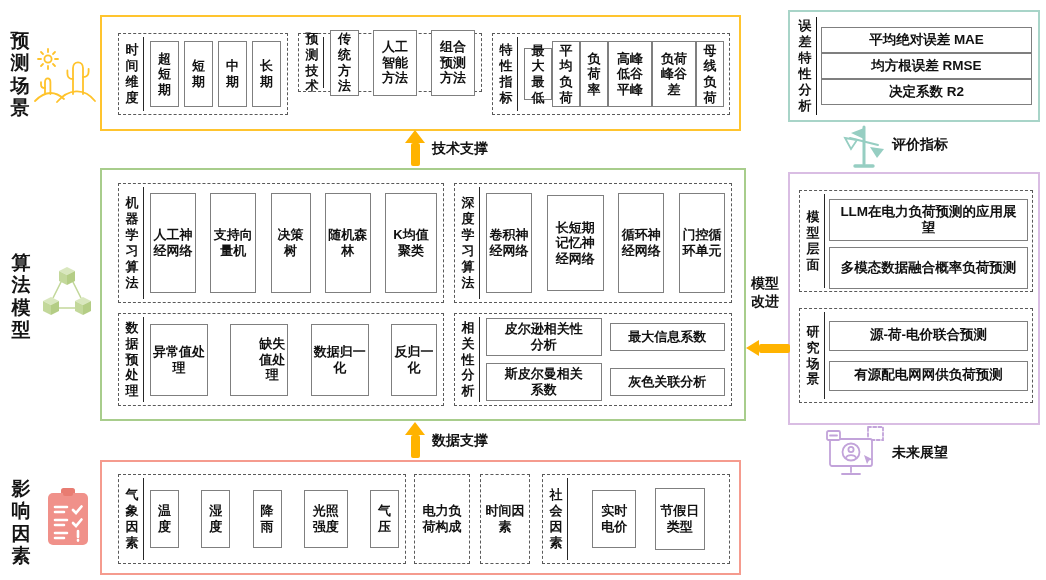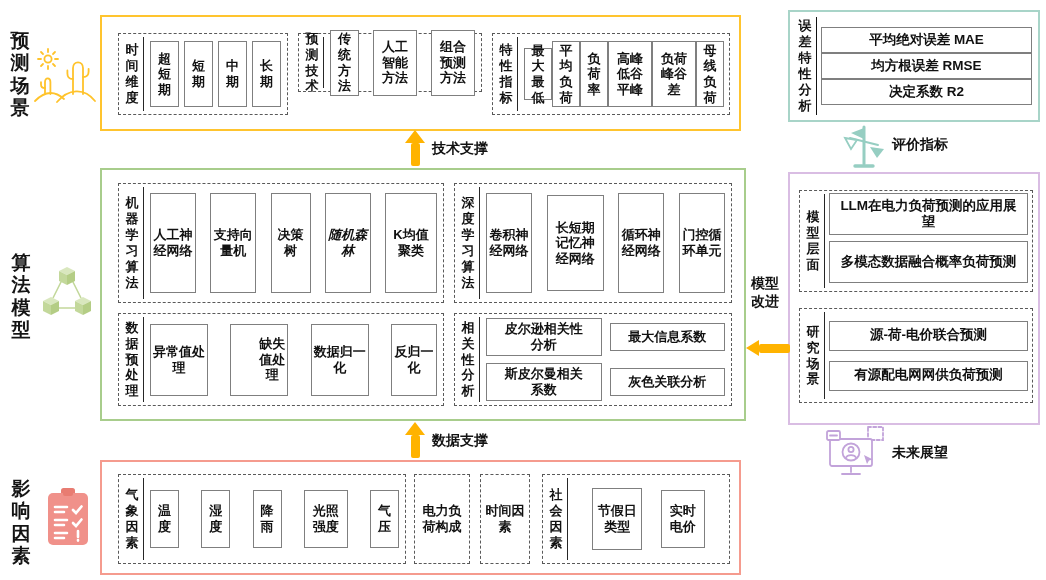--- a/index.html
+++ b/index.html
@@ -140,21 +140,21 @@
 
   <div class="box" style="left:100px;top:168px;width:646px;height:253px;border-color:#A8CD8C;">
 
     <div class="group" style="left:16px;top:13px;width:326px;height:120px;">
       <div class="vlabel" style="width:18px;">机器学习算法</div>
       <div class="vsep"></div>
       <div class="items">
         <div class="item" style="width:46px;height:100px;">人工神经网络</div>
         <div class="item" style="width:46px;height:100px;">支持向量机</div>
         <div class="item" style="width:40px;height:100px;">决策树</div>
-        <div class="item" style="width:46px;height:100px;font-style:italic;">随机森林</div>
+        <div class="item" style="width:46px;height:100px;">随机森林</div>
         <div class="item" style="width:52px;height:100px;">K均值聚类</div>
       </div>
     </div>
 
     <div class="group" style="left:352px;top:13px;width:278px;height:120px;">
       <div class="vlabel" style="width:18px;">深度学习算法</div>
       <div class="vsep"></div>
       <div class="items">
         <div class="item" style="width:46px;height:100px;">卷积神经网络</div>
         <div class="item" style="width:57px;height:96px;">长短期记忆神经网络</div>
@@ -207,22 +207,22 @@
     </div>
 
     <div class="standalone" style="left:312px;top:12px;width:56px;height:90px;">电力负荷构成</div>
 
     <div class="standalone" style="left:378px;top:12px;width:50px;height:90px;">时间因素</div>
 
     <div class="group" style="left:440px;top:12px;width:188px;height:90px;">
       <div class="vlabel" style="width:18px;">社会因素</div>
       <div class="vsep"></div>
       <div class="items" style="justify-content:space-evenly;">
+        <div class="item" style="width:44px;height:58px;">实时电价</div>
         <div class="item" style="width:50px;height:62px;">节假日类型</div>
-        <div class="item" style="width:44px;height:58px;">实时电价</div>
       </div>
     </div>
   </div>
 
   <div class="box" style="left:788px;top:10px;width:252px;height:112px;border-color:#A8D4C8;display:flex;align-items:center;padding:4px 6px;">
     <div class="vlabel" style="width:18px;">误差特性分析</div>
     <div class="vsep" style="border-left-color:#111;"></div>
     <div class="vstack" style="justify-content:center;">
       <div class="hitem" style="height:26px;">平均绝对误差 MAE</div>
       <div class="hitem" style="height:26px;">均方根误差 RMSE</div>
@@ -242,21 +242,21 @@
       </g>
     </svg>
   </div>
   <div class="fig-label" style="left:892px;top:136px;">评价指标</div>
 
   <div class="box" style="left:788px;top:172px;width:252px;height:253px;border-color:#D9BDE3;">
 
     <div class="group" style="left:9px;top:16px;width:234px;height:102px;">
       <div class="vlabel" style="width:18px;">模型层面</div>
       <div class="vsep"></div>
-      <div class="vstack" style="gap:6px;justify-content:flex-start;">
+      <div class="vstack" style="gap:6px;justify-content:flex-end;">
         <div class="hitem" style="min-height:42px;padding:1px 8px;">LLM在电力负荷预测的应用展望</div>
         <div class="hitem" style="min-height:42px;padding:1px 8px;">多模态数据融合概率负荷预测</div>
       </div>
     </div>
 
     <div class="group" style="left:9px;top:134px;width:234px;height:95px;">
       <div class="vlabel" style="width:18px;">研究场景</div>
       <div class="vsep"></div>
       <div class="vstack" style="gap:10px;justify-content:center;">
         <div class="hitem" style="height:30px;">源-荷-电价联合预测</div>

